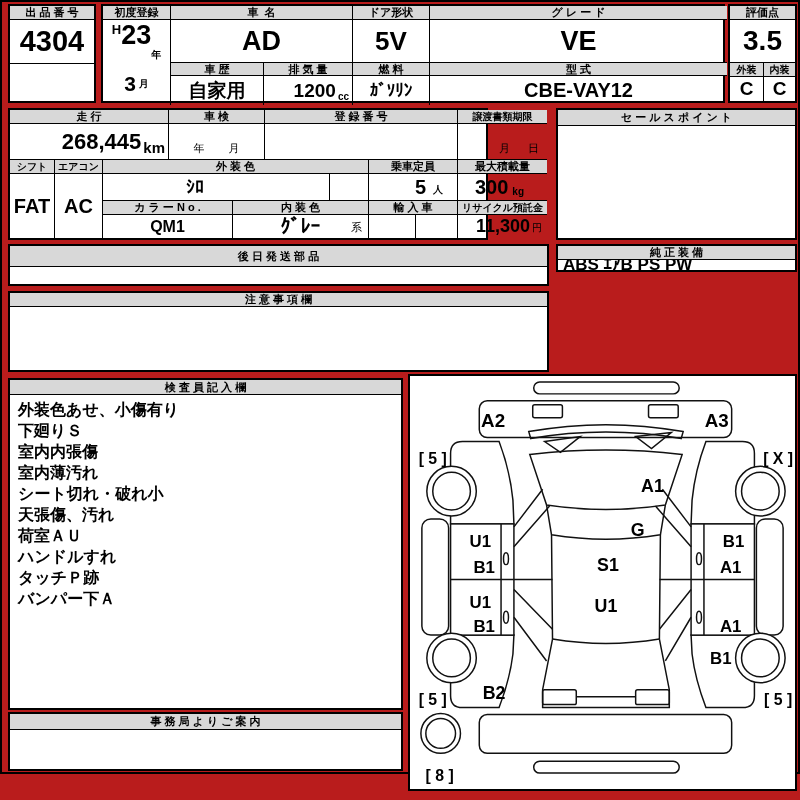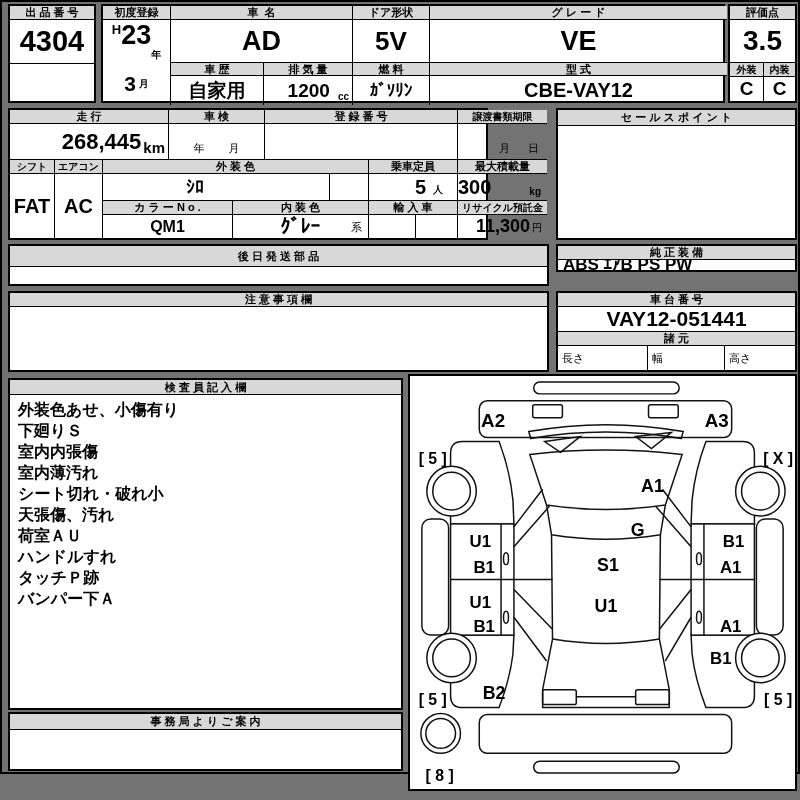--- a/index.html
+++ b/index.html
@@ -1,17 +1,17 @@
 <!DOCTYPE html>
 <html><head>
 <meta charset="utf-8">
 <style>
   html,body{margin:0;padding:0;background:#fff}
   body{width:800px;height:800px;font-family:"Liberation Sans","DejaVu Sans",sans-serif;color:#000}
-  #sheet{position:relative;width:800px;height:800px;background:#737373;overflow:hidden}
+  #sheet{position:relative;width:800px;height:800px;background:#b91c1c;overflow:hidden}
   .frame{position:absolute;left:0;top:0;width:800px;height:774px;border:2px solid #000;box-sizing:border-box}
   .box{position:absolute;box-sizing:border-box;border:2px solid #000;background:#fff}
   .cell{position:absolute;box-sizing:border-box;display:flex;align-items:center;justify-content:center;white-space:pre;overflow:hidden}
   .band{background:#d8d8d8;border-bottom:1px solid #000;font-size:11px;font-weight:bold}
   .bl{border-left:1px solid #000}.bb{border-bottom:1px solid #000}.bt{border-top:1px solid #000}
   .u{font-size:10px;font-weight:bold}
   .legend{position:absolute;left:5px;top:779px;width:792px;font-size:10px;white-space:pre}
   svg text{font-family:"Liberation Sans","DejaVu Sans",sans-serif;font-weight:bold;fill:#000}
 </style>
 </head>
@@ -35,21 +35,21 @@
     <div class="cell" style="left:0;top:56px;width:67px;height:43px">
       <span style="font-size:21px;font-weight:bold">3</span><span class="u" style="align-self:flex-end;padding-bottom:6px"> </span><span class="u">月</span>
     </div>
 
     <div class="cell band bl" style="left:67px;top:0;width:182px;height:14px">車  名</div>
     <div class="cell bl" style="left:67px;top:14px;width:182px;height:42px;font-size:27px;font-weight:bold">AD</div>
     <div class="cell band bl bt" style="left:67px;top:56px;width:93px;height:14px">車 歴</div>
     <div class="cell band bl bt" style="left:160px;top:56px;width:89px;height:14px">排 気 量</div>
     <div class="cell bl" style="left:67px;top:70px;width:93px;height:29px;font-size:19px;font-weight:bold">自家用</div>
     <div class="cell bl" style="left:160px;top:70px;width:89px;height:29px;justify-content:flex-end;padding-right:3px">
-      <span style="font-size:19px;font-weight:bold">1200</span><span class="u" style="align-self:flex-end;padding-bottom:3px;margin-left:8px">cc</span>
+      <span style="font-size:19px;font-weight:bold">1200</span><span class="u" style="align-self:flex-end;padding-bottom:3px;margin-left:2px">cc</span>
     </div>
 
     <div class="cell band bl" style="left:249px;top:0;width:77px;height:14px">ドア形状</div>
     <div class="cell bl" style="left:249px;top:14px;width:77px;height:42px;font-size:26px;font-weight:bold">5V</div>
     <div class="cell band bl bt" style="left:249px;top:56px;width:77px;height:14px">燃 料</div>
     <div class="cell bl" style="left:249px;top:70px;width:77px;height:29px;font-size:17px;font-weight:bold">ｶﾞｿﾘﾝ</div>
 
     <div class="cell band bl" style="left:326px;top:0;width:298px;height:14px">グ レ ー ド</div>
     <div class="cell bl" style="left:326px;top:14px;width:298px;height:42px;font-size:27px;font-weight:bold">VE</div>
     <div class="cell band bl bt" style="left:326px;top:56px;width:298px;height:14px">型 式</div>
@@ -87,21 +87,21 @@
     <div class="cell band bl" style="left:92px;top:50px;width:266px;height:14px">外 装 色</div>
     <div class="cell band bl" style="left:358px;top:50px;width:89px;height:14px">乗車定員</div>
     <div class="cell band bl" style="left:447px;top:50px;width:90px;height:14px">最大積載量</div>
     <div class="cell" style="left:0;top:64px;width:44px;height:64px;font-size:20px;font-weight:bold">FAT</div>
     <div class="cell bl" style="left:44px;top:64px;width:48px;height:64px;font-size:20px;font-weight:bold">AC</div>
     <div class="cell bl bb" style="left:92px;top:64px;width:227px;height:27px;justify-content:flex-start;padding-left:83px;font-size:18px;font-weight:bold">ｼﾛ</div>
     <div class="cell bl bb" style="left:319px;top:64px;width:39px;height:27px"></div>
     <div class="cell bl bb" style="left:358px;top:64px;width:89px;height:27px;justify-content:flex-end;padding-right:14px">
       <span style="font-size:20px;font-weight:bold">5</span><span class="u" style="align-self:flex-end;padding-bottom:3px;margin-left:7px">人</span>
     </div>
-    <div class="cell bl bb" style="left:447px;top:64px;width:90px;height:27px;justify-content:space-between;padding-right:6px">
+    <div class="cell bl bb" style="left:447px;top:64px;width:90px;height:27px;justify-content:center;padding-right:6px">
       <span style="font-size:20px;font-weight:bold">300</span><span class="u" style="align-self:flex-end;padding-bottom:3px;margin-left:4px">kg</span>
     </div>
 
     <div class="cell band bl" style="left:92px;top:91px;width:130px;height:14px">カ ラ ー N o .</div>
     <div class="cell band bl" style="left:222px;top:91px;width:136px;height:14px">内 装 色</div>
     <div class="cell band bl" style="left:358px;top:91px;width:89px;height:14px">輸 入 車</div>
     <div class="cell band bl" style="left:447px;top:91px;width:90px;height:14px;font-size:10px">リサイクル預託金</div>
     <div class="cell bl" style="left:92px;top:105px;width:130px;height:23px;font-size:16px;font-weight:bold">QM1</div>
     <div class="cell bl" style="left:222px;top:105px;width:136px;height:23px">
       <span style="font-size:20px;font-weight:bold">ｸﾞﾚｰ</span>
@@ -124,28 +124,20 @@
     <div class="cell" style="left:0;top:14px;right:0;bottom:0"></div>
   </div>
   <div class="box" style="left:556px;top:244px;width:241px;height:28px">
     <div class="cell band" style="left:0;top:0;right:0;height:14px">純 正 装 備</div>
     <div class="cell" style="left:0;top:14px;right:0;bottom:0;justify-content:flex-start;padding-left:5px;font-size:17px;font-weight:bold">ABS ｴｱB PS PW</div>
   </div>
 
   <div class="box" style="left:8px;top:291px;width:541px;height:81px">
     <div class="cell band" style="left:0;top:0;right:0;height:14px">注 意 事 項 欄</div>
     <div class="cell" style="left:0;top:14px;right:0;bottom:0"></div>
-  </div>
-  <div class="box" style="left:556px;top:291px;width:241px;height:81px">
-    <div class="cell band" style="left:0;top:0;right:0;height:14px">車 台 番 号</div>
-    <div class="cell bb" style="left:0;top:14px;right:0;height:25px;font-size:21px;font-weight:bold">VAY12-051441</div>
-    <div class="cell band" style="left:0;top:39px;right:0;height:14px">諸 元</div>
-    <div class="cell" style="left:0;top:53px;width:89px;bottom:0;justify-content:flex-start;padding-left:4px;font-size:11px">長さ</div>
-    <div class="cell bl" style="left:89px;top:53px;width:77px;bottom:0;justify-content:flex-start;padding-left:4px;font-size:11px">幅</div>
-    <div class="cell bl" style="left:166px;top:53px;width:71px;bottom:0;justify-content:flex-start;padding-left:4px;font-size:11px">高さ</div>
   </div>
 
   <div class="box" style="left:8px;top:378px;width:395px;height:332px">
     <div class="cell band" style="left:0;top:0;right:0;height:15px">検 査 員 記 入 欄</div>
     <div style="position:absolute;left:8px;top:19px;right:4px;font-size:16px;font-weight:bold;line-height:21px">
       <div>外装色あせ、小傷有り</div>
       <div>下廻りＳ</div>
       <div>室内内張傷</div>
       <div>室内薄汚れ</div>
       <div>シート切れ・破れ小</div>

